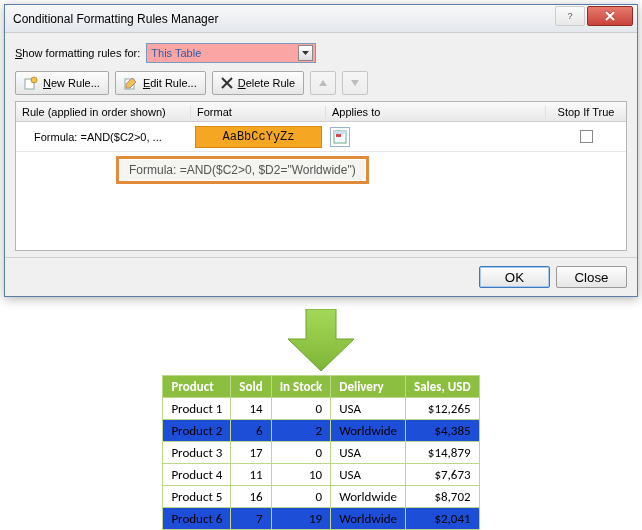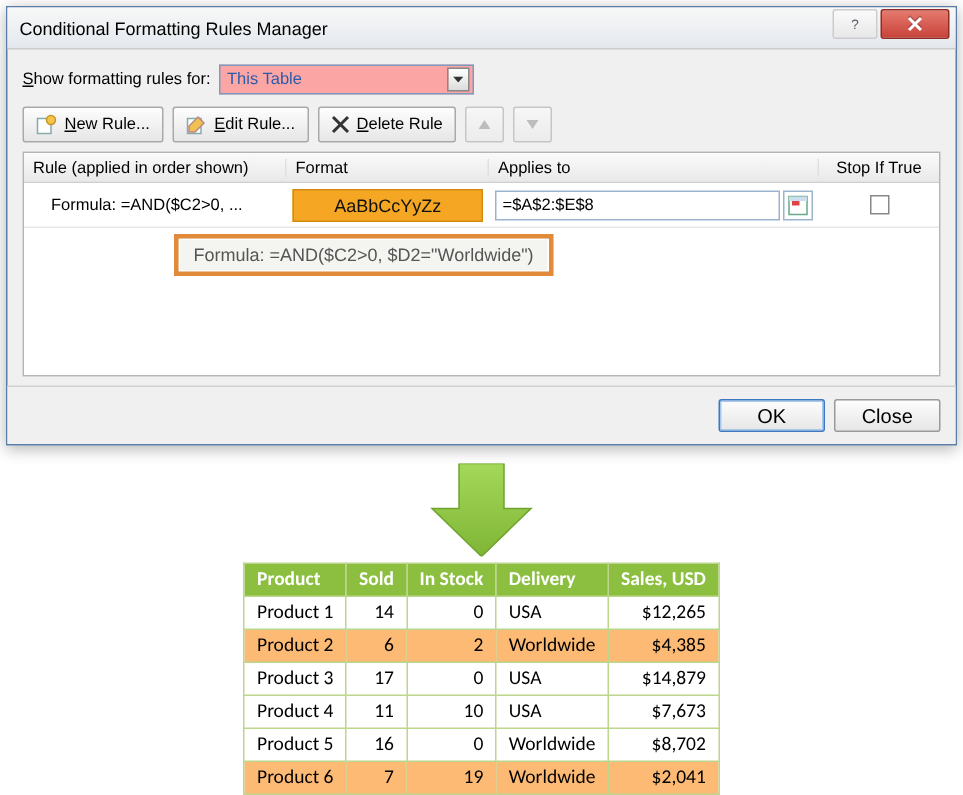--- a/index.html
+++ b/index.html
@@ -77,21 +77,21 @@
   .col-stop { width:80px; text-align:center; }
   .rule-row {
     display:flex; align-items:center; height:30px;
     border-bottom:1px solid #e8e8e8;
   }
   .rule-row .c-rule { width:175px; padding-left:18px; white-space:nowrap; overflow:hidden; text-overflow:ellipsis;}
   .rule-row .c-format {
     width:127px; height:22px; margin:0 4px;
     background:#f5a623; border:1px solid #d28b10;
     display:flex; align-items:center; justify-content:center;
-    color:#111; font-size:12px;
+    color:#111; font-size:12px;font-family:Liberation Mono, monospace;
   }
   .rule-row .c-applies { flex:1; display:flex; align-items:center; gap:2px; padding:0 4px;}
   .range-input {
     flex:1; height:20px; border:1px solid #9bb3cc; background:#fff;
     padding:0 4px; font-size:11px;
   }
   .range-picker {
     width:20px; height:20px; border:1px solid #9bb3cc; background:#fff;
     display:flex; align-items:center; justify-content:center;
   }
@@ -120,21 +120,21 @@
   
   .sheet { margin: 0 auto; border-collapse: collapse; font-family: Calibri, sans-serif; font-size:13px; }
   .sheet th {
     background:#8cbf3f; color:#fff; font-weight:bold;
     border:1px solid #bcd68c; padding:3px 8px; text-align:left; white-space:nowrap;
   }
   .sheet td {
     border:1px solid #bcd68c; padding:3px 8px; white-space:nowrap;
   }
   .sheet td.num { text-align:right; }
-  .sheet tr.hl td { background:#fdba74; }
+  .sheet tr.hl td { background:#1d4ed8; }
   .icon-svg { display:block; }
 </style>
 </head>
 <body>
 
 <div class="dialog">
   <div class="titlebar">
     <span class="title">Conditional Formatting Rules Manager</span>
     <div class="tb-btns">
       <div class="tb-btn question">
@@ -200,21 +200,20 @@
       <div class="rules-head">
         <div class="col-rule">Rule (applied in order shown)</div>
         <div class="col-format">Format</div>
         <div class="col-applies">Applies to</div>
         <div class="col-stop">Stop If True</div>
       </div>
       <div class="rule-row">
         <div class="c-rule">Formula: =AND($C2&gt;0, ...</div>
         <div class="c-format">AaBbCcYyZz</div>
         <div class="c-applies">
-          <input class="range-input" value="=$A$2:$E$8" style="">
           <div class="range-picker">
             <svg width="14" height="14" viewBox="0 0 14 14">
                 <rect x="1" y="1" width="12" height="12" fill="#fff" stroke="#6a8"></rect>
                 <rect x="3" y="3" width="5" height="4" fill="#d44"></rect>
                 <rect x="1" y="1" width="12" height="3" fill="#cde"></rect>
               </svg>
           </div>
         </div>
         <div class="c-stop">
             <div class="chk"></div>

